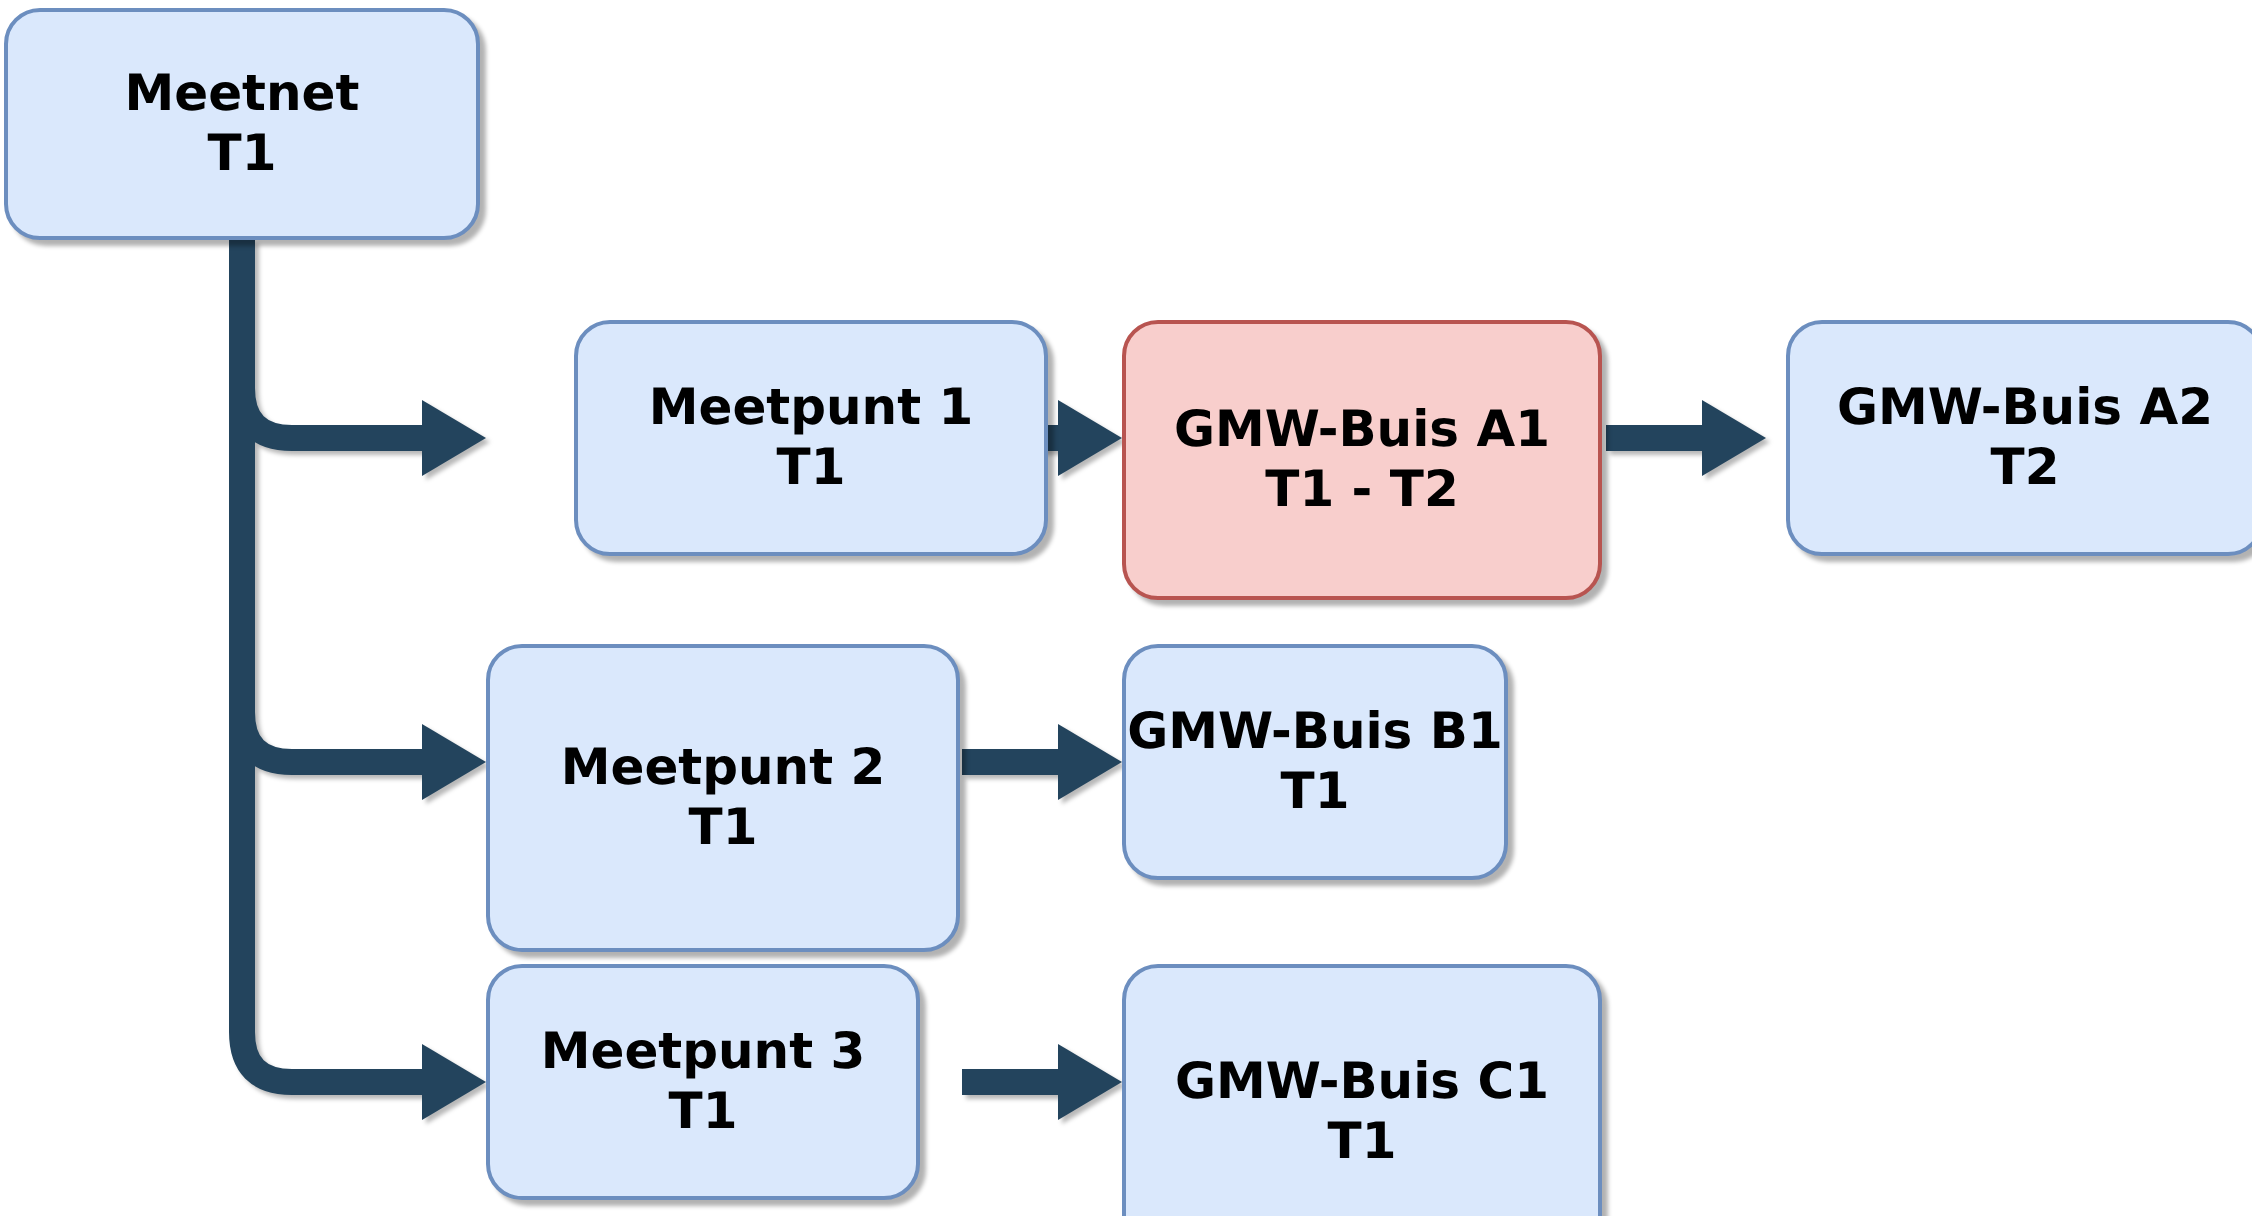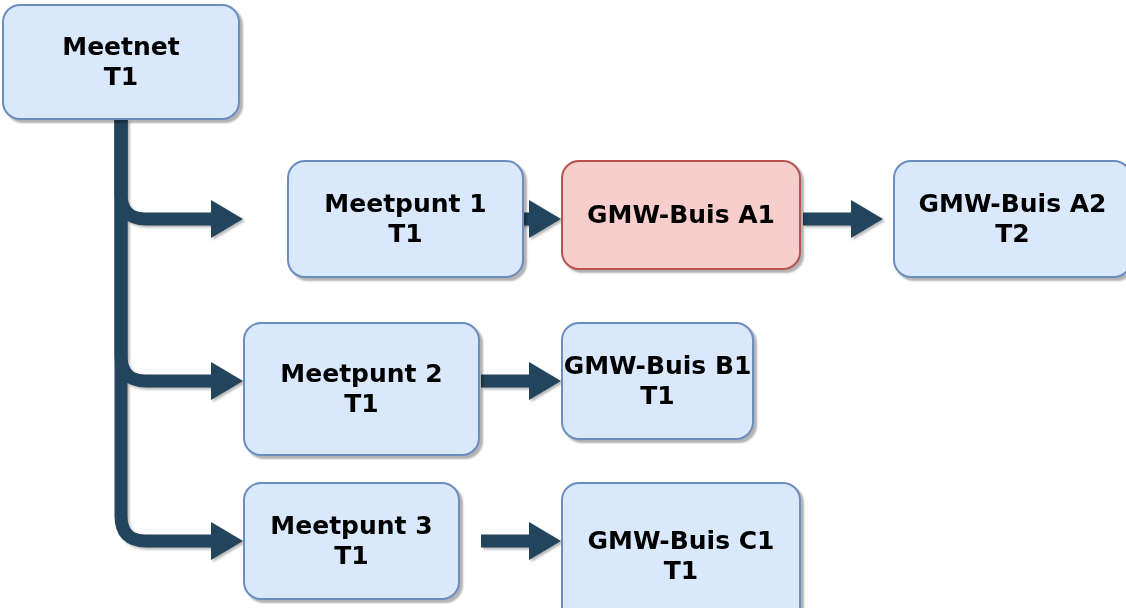--- a/index.html
+++ b/index.html
@@ -89,30 +89,31 @@
   <div class="node blue" style="left:2px; top:4px; width:238px; height:116px;">
     <span class="label">Meetnet</span>
     <span class="sublabel">T1</span>
   </div>
 
   <div class="node blue" style="left:243px; top:160px; width:237px; height:118px;margin-left:44px;">
     <span class="label">Meetpunt 1</span>
     <span class="sublabel">T1</span>
   </div>
 
-  <div class="node red" style="left:561px; top:160px; width:240px; height:110px;">
+  <div class="node red" style="left:561px; top:160px; width:240px; height:140px;">
     <span class="label">GMW-Buis A1</span>
+    <span class="sublabel">T1 - T2</span>
   </div>
 
   <div class="node blue" style="left:883px; top:160px; width:239px; height:118px;margin-left:10px;">
     <span class="label">GMW-Buis A2</span>
     <span class="sublabel">T2</span>
   </div>
 
-  <div class="node blue" style="left:243px; top:322px; width:237px; height:134px;">
+  <div class="node blue" style="left:243px; top:322px; width:237px; height:154px;">
     <span class="label">Meetpunt 2</span>
     <span class="sublabel">T1</span>
   </div>
 
   <div class="node blue" style="left:561px; top:322px; width:193px; height:118px;justify-content:center;">
     <span class="label">GMW-Buis B1</span>
     <span class="sublabel">T1</span>
   </div>
 
   <div class="node blue" style="left:243px; top:482px; width:217px; height:118px;">

